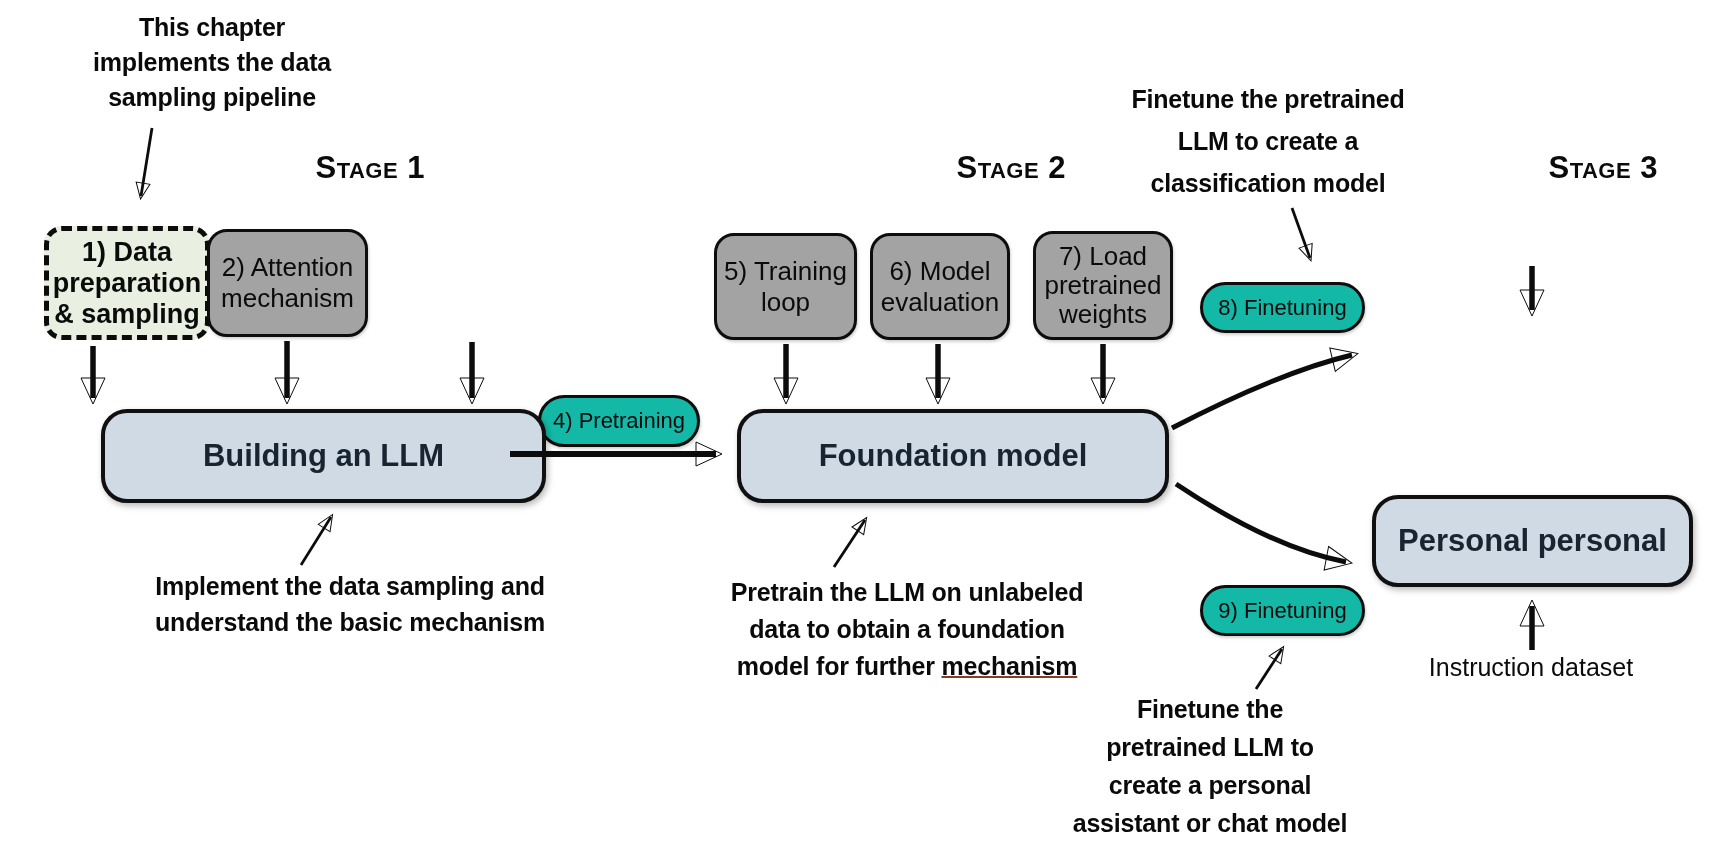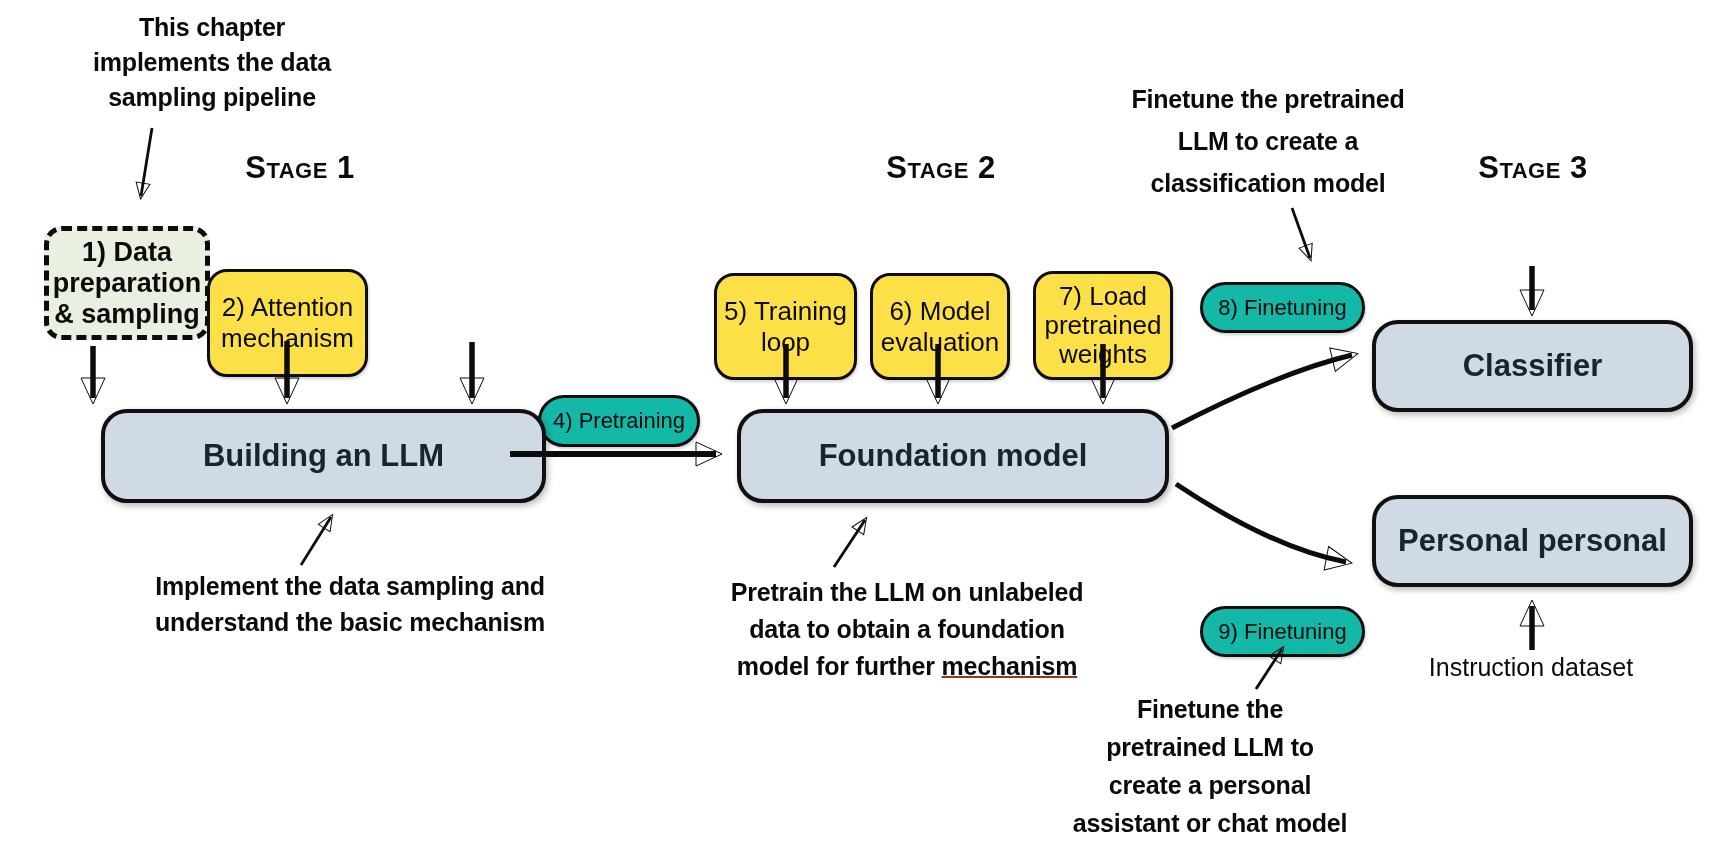--- a/index.html
+++ b/index.html
@@ -3,30 +3,29 @@
 <meta charset="utf-8">
 <style>
   html,body{margin:0;padding:0;background:#ffffff;}
   #canvas{
     position:relative;width:1714px;height:858px;background:#ffffff;overflow:hidden;
     font-family:"Liberation Sans", sans-serif;color:#0b0b0b;
   }
   .abs{position:absolute;}
   
   .stage{
-    width:250px;text-align:center;font-weight:bold;font-size:31px;
+    width:250px;text-align:right;font-weight:bold;font-size:31px;
     font-variant:small-caps;letter-spacing:.5px;color:#0b0b0b;z-index:3;
   }
   
   .stepbox{
-    background:#fde047;border:3px solid #0d0d0d;border-radius:20px;
+    background:#a3a3a3;border:3px solid #0d0d0d;border-radius:20px;
     display:flex;align-items:center;justify-content:center;text-align:center;
     font-size:26px;line-height:31px;white-space:pre-line;z-index:2;
     box-shadow:1px 2px 3px rgba(0,0,0,.18);
-    margin-top:40px;
   }
   
   .dashedbox{
     background:#e9f0e2;border:5px dashed #0c0c0c;border-radius:18px;
     display:flex;align-items:center;justify-content:center;text-align:center;
     font-size:27px;line-height:31px;font-weight:bold;white-space:pre-line;z-index:2;margin-left:26px;
   }
   
   .bigbox{
     background:#cfdae5;border:4px solid #101010;border-radius:26px;
@@ -93,25 +92,24 @@
   <div class="abs stepbox" style="left:714px;top:233px;width:137px;height:101px;">5) Training
 loop</div>
   <div class="abs stepbox" style="left:870px;top:233px;width:134px;height:101px;">6) Model
 evaluation</div>
   <div class="abs stepbox" style="left:1033px;top:231px;width:134px;height:103px;line-height:29px;">7) Load
 pretrained
 weights</div>
 
   <div class="abs pill" style="left:538px;top:395px;width:156px;height:46px;">4) Pretraining</div>
   <div class="abs pill" style="left:1200px;top:282px;width:159px;height:45px;">8) Finetuning</div>
-  <div class="abs pill" style="left:1200px;top:606px;width:159px;height:45px;text-align:center;">9) Finetuning</div>
+  <div class="abs pill" style="left:1200px;top:585px;width:159px;height:45px;text-align:center;">9) Finetuning</div>
 
   <div class="abs bigbox" style="left:66px;top:409px;width:437px;height:86px;margin-left:35px;">Building an LLM</div>
   <div class="abs bigbox" style="left:737px;top:409px;width:424px;height:86px;">Foundation model</div>
-  <div class="abs bigbox" style="left:1372px;top:320px;width:313px;height:84px;">Classifier</div>
   <div class="abs bigbox" style="left:1372px;top:495px;width:313px;height:84px;">Personal personal</div>
 
   <svg id="overlay" width="1714" height="858" viewBox="0 0 1714 858">
     <defs>
       <marker id="mBig" markerUnits="userSpaceOnUse" markerWidth="30" markerHeight="30" refX="22" refY="15" orient="auto">
         <path d="M2,3 L28,15 L2,27 Z" fill="#0c0c0c" stroke="none"></path>
       </marker>
       <marker id="mSmall" markerUnits="userSpaceOnUse" markerWidth="20" markerHeight="20" refX="15" refY="10" orient="auto">
         <path d="M2,3 L18,10 L2,17 Z" fill="#0c0c0c" stroke="none"></path>
       </marker>

